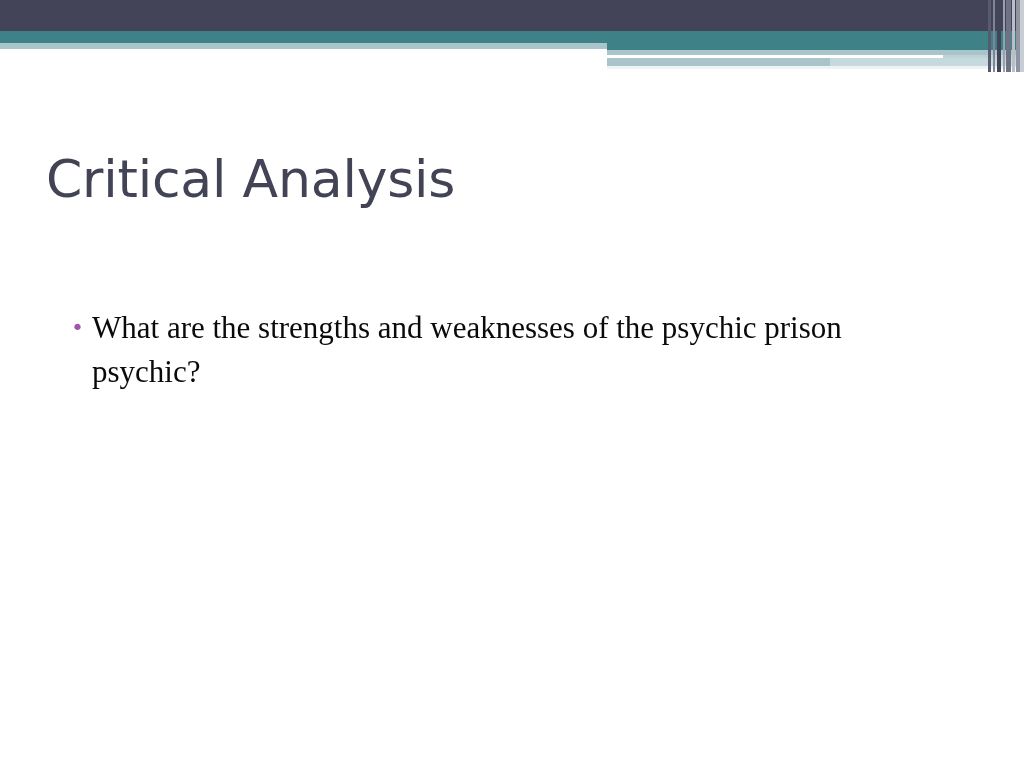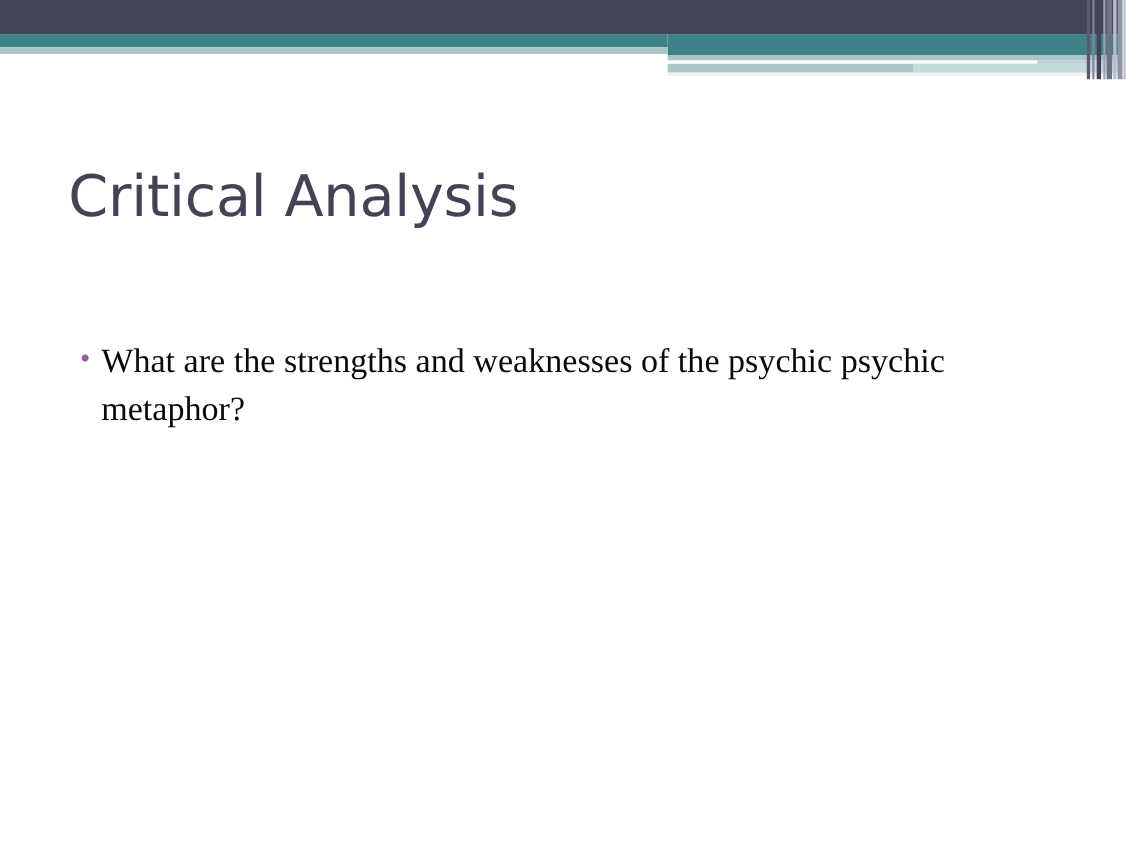--- a/index.html
+++ b/index.html
@@ -137,21 +137,21 @@
   }
   .stripe {
     position: absolute;
     top: 0;
     height: 72px;
   }
 
   
   .title {
     position: absolute;
-    left: 62px;
+    left: 46px;
     top: 150px;
     width: 900px;
     font-family: "DejaVu Sans", sans-serif;
     font-size: 52px;
     font-weight: 400;
     color: #434356;
     letter-spacing: -0.2px;
     line-height: 1.15;
     white-space: nowrap;
   }
@@ -214,17 +214,17 @@
         <div class="stripe" style="left: 28px; width: 6px; background: rgb(142, 148, 162);"></div>
         <div class="stripe" style="left: 32px; width: 4px; background: rgb(201, 206, 213);"></div>
       </div>
   </div>
 
   <div class="title">Critical Analysis</div>
 
   <div class="body" id="bullet-list">
       <div class="bullet-row">
         <span class="bullet-mark">•</span>
-        <span class="bullet-text">What are the strengths and weaknesses of the psychic psychic metaphor?</span>
+        <span class="bullet-text">What are the strengths and weaknesses of the psychic prison psychic?</span>
       </div>
     </div>
 
 </div>
 
 </body></html>

